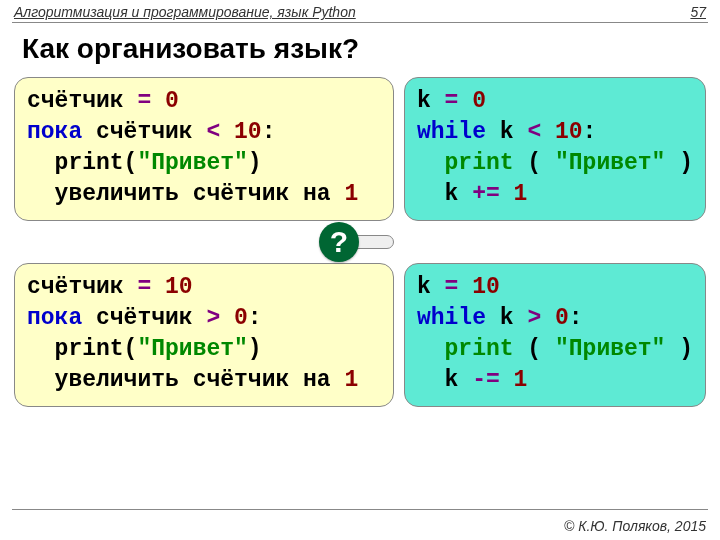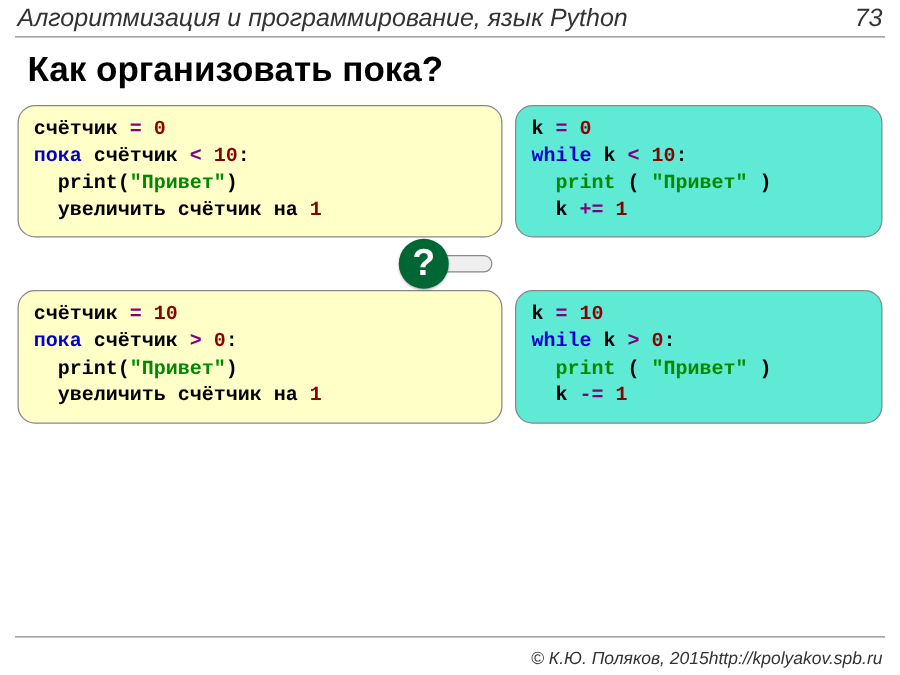--- a/index.html
+++ b/index.html
@@ -10,22 +10,23 @@
     font-family: Arial, sans-serif;
     position: relative;
     overflow: hidden;
   }
   .header {
     display: flex;
     justify-content: space-between;
     align-items: flex-start;
     padding: 4px 14px 2px 14px;
     font-style: italic;
-    font-size: 20px;
+    font-size: 14px;
     color: #333;
+    text-decoration: underline;
   }
   .header-line {
     border-bottom: 1px solid #888;
     margin: 0 12px 6px 12px;
   }
   .title {
     font-weight: bold;
     font-size: 28px;
     color: #000;
     padding: 4px 0 12px 22px;
@@ -47,21 +48,21 @@
   .panel-left {
     flex: 1.15;
     background: #ffffc8;
   }
   .panel-right {
     flex: 0.85;
     background: #5eead4;
   }
   .code {
     font-family: "Courier New", monospace;
-    font-size: 16px;
+    font-size: 23px;
     font-weight: bold;
     line-height: 1.35;
     white-space: pre;
     color: #000;
   }
   .kw-blue { color: #0000cc; }
   .kw-green { color: #008800; }
   .num-darkred { color: #8b0000; }
   .op-purple { color: #800080; }
   .str-green { color: #008800; }
@@ -116,25 +117,25 @@
     left: 12px;
     right: 12px;
     border-top: 1px solid #888;
   }
 </style>
 </head>
 <body>
 
 <div class="header">
   <span>Алгоритмизация и программирование, язык Python</span>
-  <span>73</span>
+  <span>57</span>
 </div>
 <div class="header-line"></div>
 
-<div class="title">Как организовать пока?</div>
+<div class="title">Как организовать язык?</div>
 
 <div class="content">
 
   <div class="row">
     <div class="panel panel-left">
       <div class="code"><span>счётчик </span><span class="op-purple">= </span><span class="num-darkred">0</span>
 <span class="kw-blue">пока </span><span>счётчик </span><span class="op-purple">&lt; </span><span class="num-darkred">10</span><span>:</span>
 <span>  print(</span><span class="str-green">"Привет"</span><span>)</span>
 <span>  увеличить счётчик на </span><span class="num-darkred">1</span></div>
     </div>
@@ -165,14 +166,13 @@
 <span class="kw-green">  print </span><span>( </span><span class="str-green">"Привет"</span><span> )</span>
 <span>  k </span><span class="op-purple">-= </span><span class="num-darkred">1</span></div>
     </div>
   </div>
 
 </div>
 
 <div class="footer-line"></div>
 <div class="footer">
   <span>© К.Ю. Поляков, 2015</span>
-  <span>http://kpolyakov.spb.ru</span>
 </div>
 
 </body></html>

